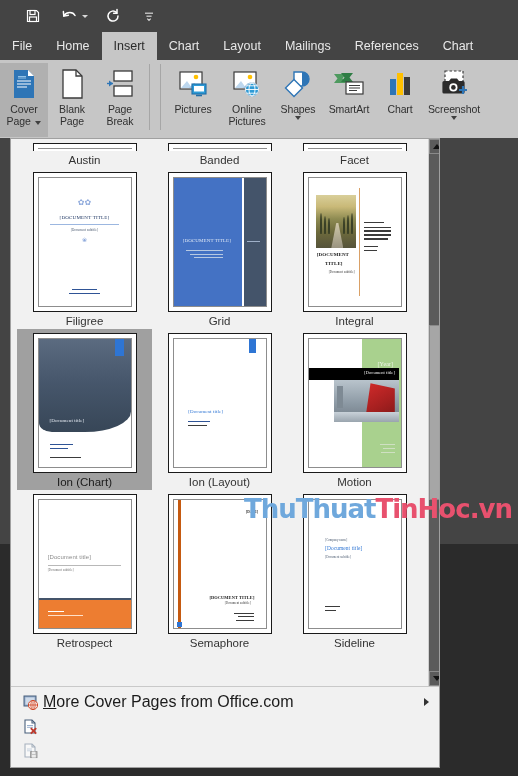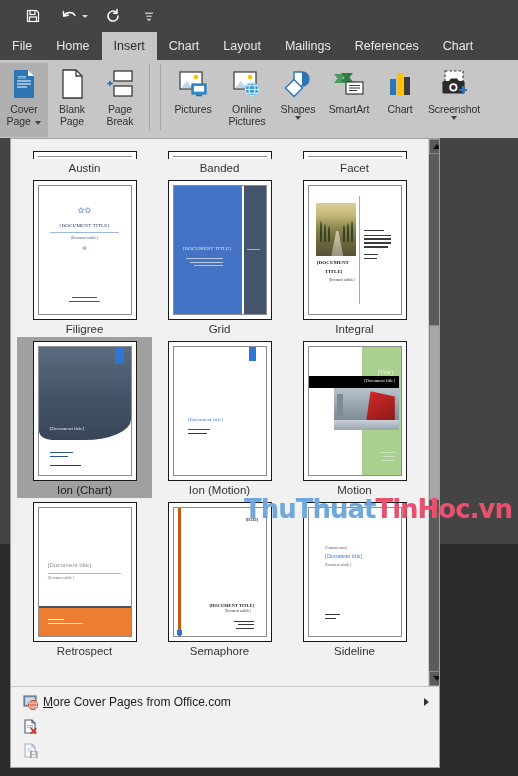--- a/index.html
+++ b/index.html
@@ -58,21 +58,21 @@
             border-top: 4px solid #404040; }
 
   
   .panel {
     position: absolute; left: 10px; top: 138px; width: 430px; height: 630px;
     background: #f1f1f1; border: 1px solid #a0a0a0;
     display: flex; flex-direction: column;
   }
   .gallery-wrap { position: relative; flex: 1 1 auto; overflow: hidden; display: flex; }
   .gallery {
-    flex: 1 1 auto; padding: 8px 6px;
+    flex: 1 1 auto; padding: 0 6px;
     display: flex; flex-direction: column;
   }
   .grow { display: flex; }
   .cell {
     width: 135px; display: flex; flex-direction: column; align-items: center;
     padding: 4px 0 2px 0;
   }
   .cell.selected { background: #a0a0a0; }
   .cell-label { font-size: 11.5px; color: #333333; margin-top: 3px; text-align: center; }
   .cell.selected .cell-label { color: #1b1b1b; }
@@ -156,21 +156,21 @@
   .sb-arrow-dn { width: 0; height: 0; border-left: 4px solid transparent;
                  border-right: 4px solid transparent; border-top: 5px solid #111111; }
   .sb-track { width: 15px; flex: 1 1 auto; background: #5b5b5b; position: relative; }
   .sb-thumb { position: absolute; left: 0; width: 15px; top: 33%; height: 34%;
               background: #a6a6a6; border: 1px solid #8a8a8a; }
 
   
   .menu { border-top: 1px solid #c9c9c9; background: #f1f1f1; padding: 3px 0 5px 0; }
   .mrow { display: flex; align-items: center; height: 24px; padding: 0 6px; position: relative; }
   .micon { width: 26px; display: flex; align-items: center; justify-content: center; }
-  .mtext { font-size: 12px; color: #1b1b1b; }
+  .mtext { font-size: 16px; color: #1b1b1b; }
   .mtext.dim { color: #8d8d8d; }
   .mtext u { text-decoration: underline; }
   .msub { position: absolute; right: 10px; width: 0; height: 0;
           border-top: 4px solid transparent; border-bottom: 4px solid transparent;
           border-left: 5px solid #333333; }
 
   
   .wm {
     position: absolute; right: 6px; bottom: 22px;
     font-family: "DejaVu Sans", sans-serif; font-weight: 700; font-size: 26px;
@@ -493,21 +493,21 @@
 
           <div class="cell">
             <div class="thumb">
               <div class="thumb-inner">
                 <div class="ion-tab-l"></div>
                 <div class="tx" style="left:16%;top:55%;color:#2e75d4;font-size:5px">[Document title]</div>
                 <div class="tline blue" style="left:16%;width:24%;top:64%"></div>
                 <div class="tline" style="left:16%;width:20%;top:67%"></div>
               </div>
             </div>
-            <div class="cell-label">Ion (Motion)</div>
+            <div class="cell-label">Ion (Layout)</div>
           </div>
 
           <div class="cell">
             <div class="thumb">
               <div class="thumb-inner">
                 <div class="mot-green"></div>
                 <div class="tx" style="right:8%;top:17%;color:#eef6e8;font-size:6px">[Year]</div>
                 <div class="mot-black"></div>
                 <div class="tx" style="right:6%;top:24.5%;color:#ffffff;font-size:4.4px">[Document title]</div>
                 <div class="mot-photo">

